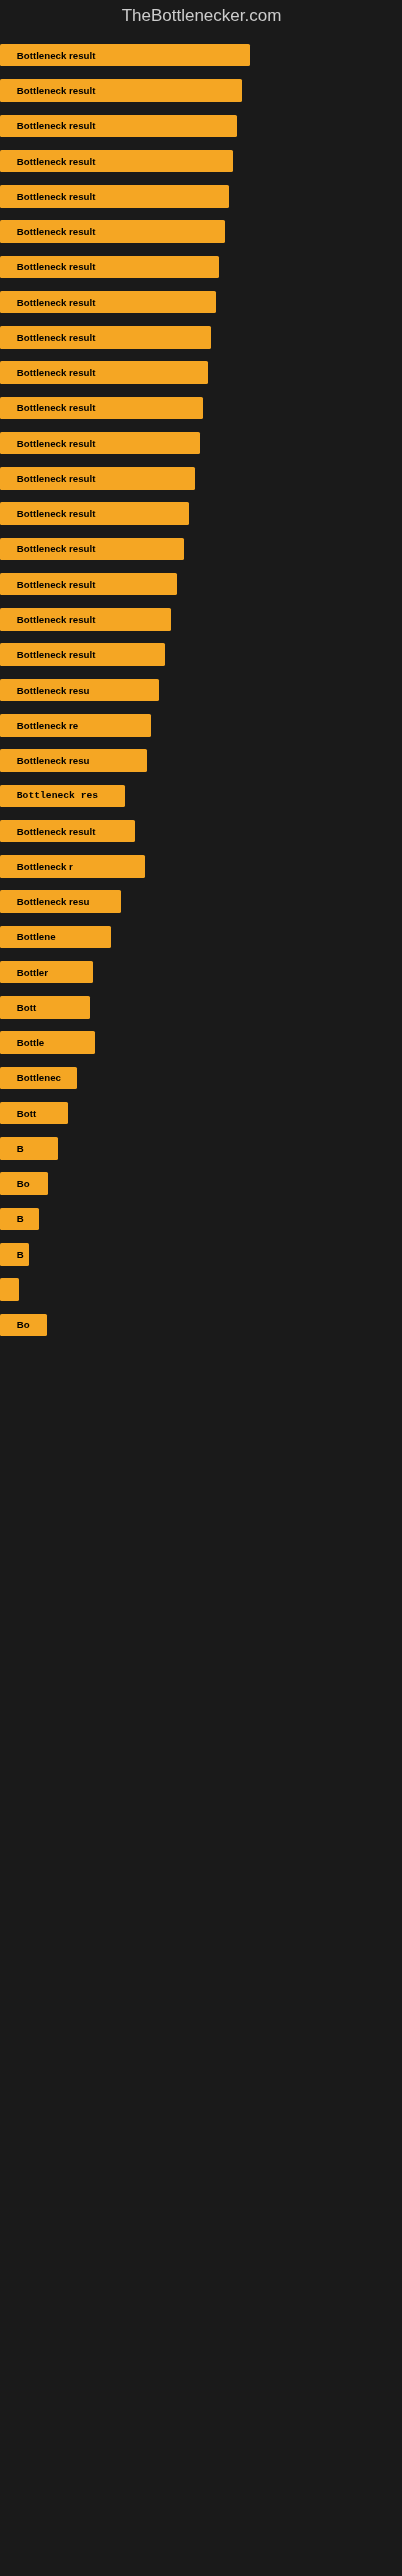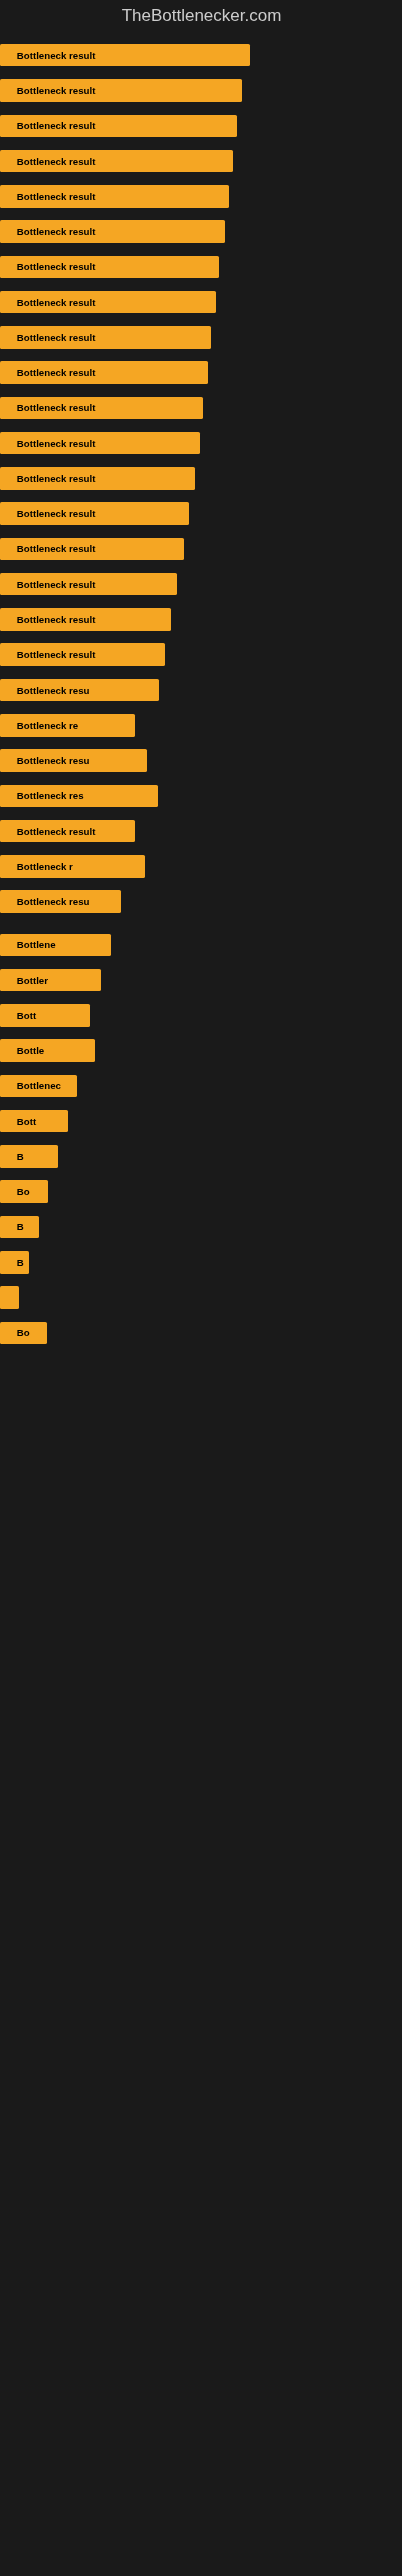--- a/index.html
+++ b/index.html
@@ -151,56 +151,56 @@
       <div class="bar" style="width: 165px;">
         <span class="bar-label">Bottleneck result</span>
       </div>
     </div>
     <div class="bar-row">
       <div class="bar" style="width: 159px;">
         <span class="bar-label">Bottleneck resu</span>
       </div>
     </div>
     <div class="bar-row">
-      <div class="bar" style="width: 135px;">
+      <div class="bar" style="width: 151px;">
         <span class="bar-label">Bottleneck re</span>
       </div>
     </div>
     <div class="bar-row">
       <div class="bar" style="width: 147px;">
         <span class="bar-label">Bottleneck resu</span>
       </div>
     </div>
     <div class="bar-row">
-      <div class="bar" style="width: 158px;">
+      <div class="bar" style="width: 125px; font-family: Liberation Mono, monospace;">
         <span class="bar-label">Bottleneck res</span>
       </div>
     </div>
     <div class="bar-row">
       <div class="bar" style="width: 135px;">
         <span class="bar-label">Bottleneck result</span>
       </div>
     </div>
     <div class="bar-row">
       <div class="bar" style="width: 145px;">
         <span class="bar-label">Bottleneck r</span>
       </div>
     </div>
     <div class="bar-row">
       <div class="bar" style="width: 121px;">
         <span class="bar-label">Bottleneck resu</span>
       </div>
     </div>
     <div class="bar-row">
-      <div class="bar" style="width: 111px; margin-top: 8px;">
+      <div class="bar" style="width: 111px;">
         <span class="bar-label">Bottlene</span>
       </div>
     </div>
     <div class="bar-row">
-      <div class="bar" style="width: 101px;">
+      <div class="bar" style="width: 93px;">
         <span class="bar-label">Bottler</span>
       </div>
     </div>
     <div class="bar-row">
       <div class="bar" style="width: 90px;">
         <span class="bar-label">Bott</span>
       </div>
     </div>
     <div class="bar-row">
       <div class="bar" style="width: 95px;">

